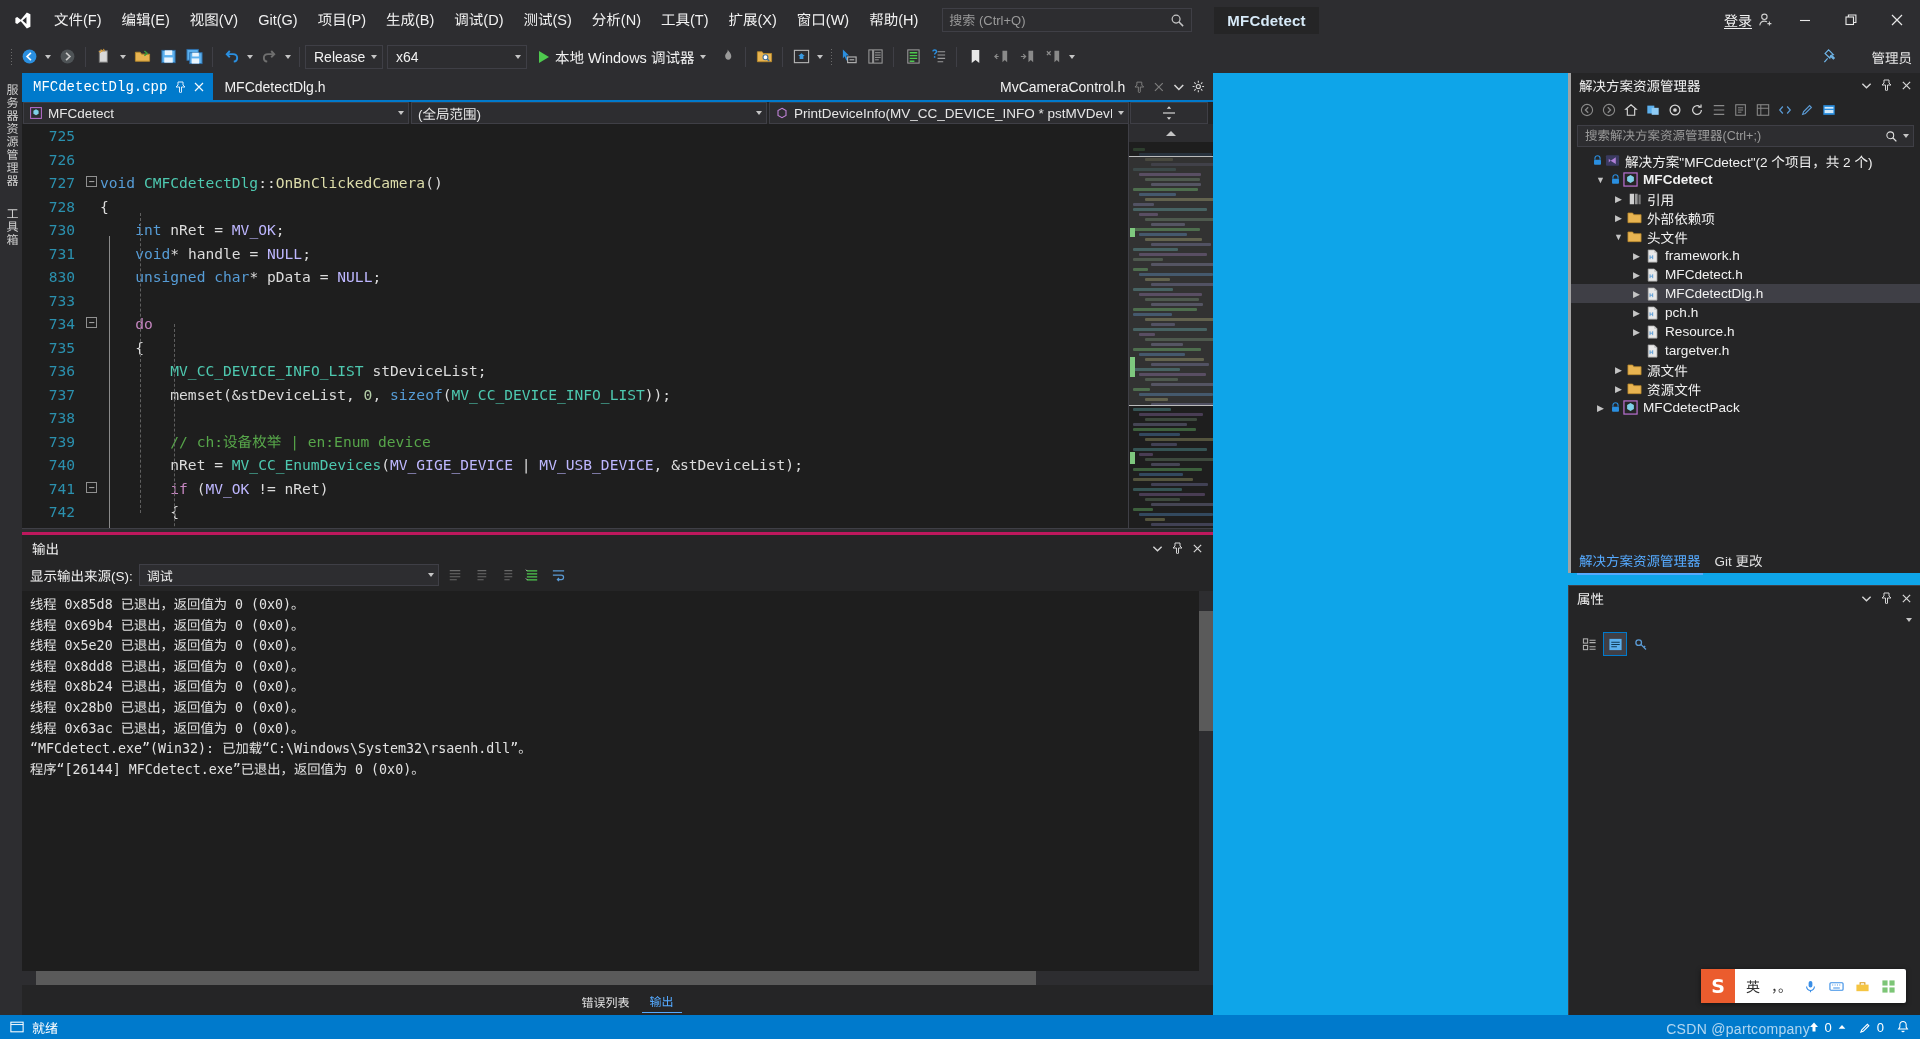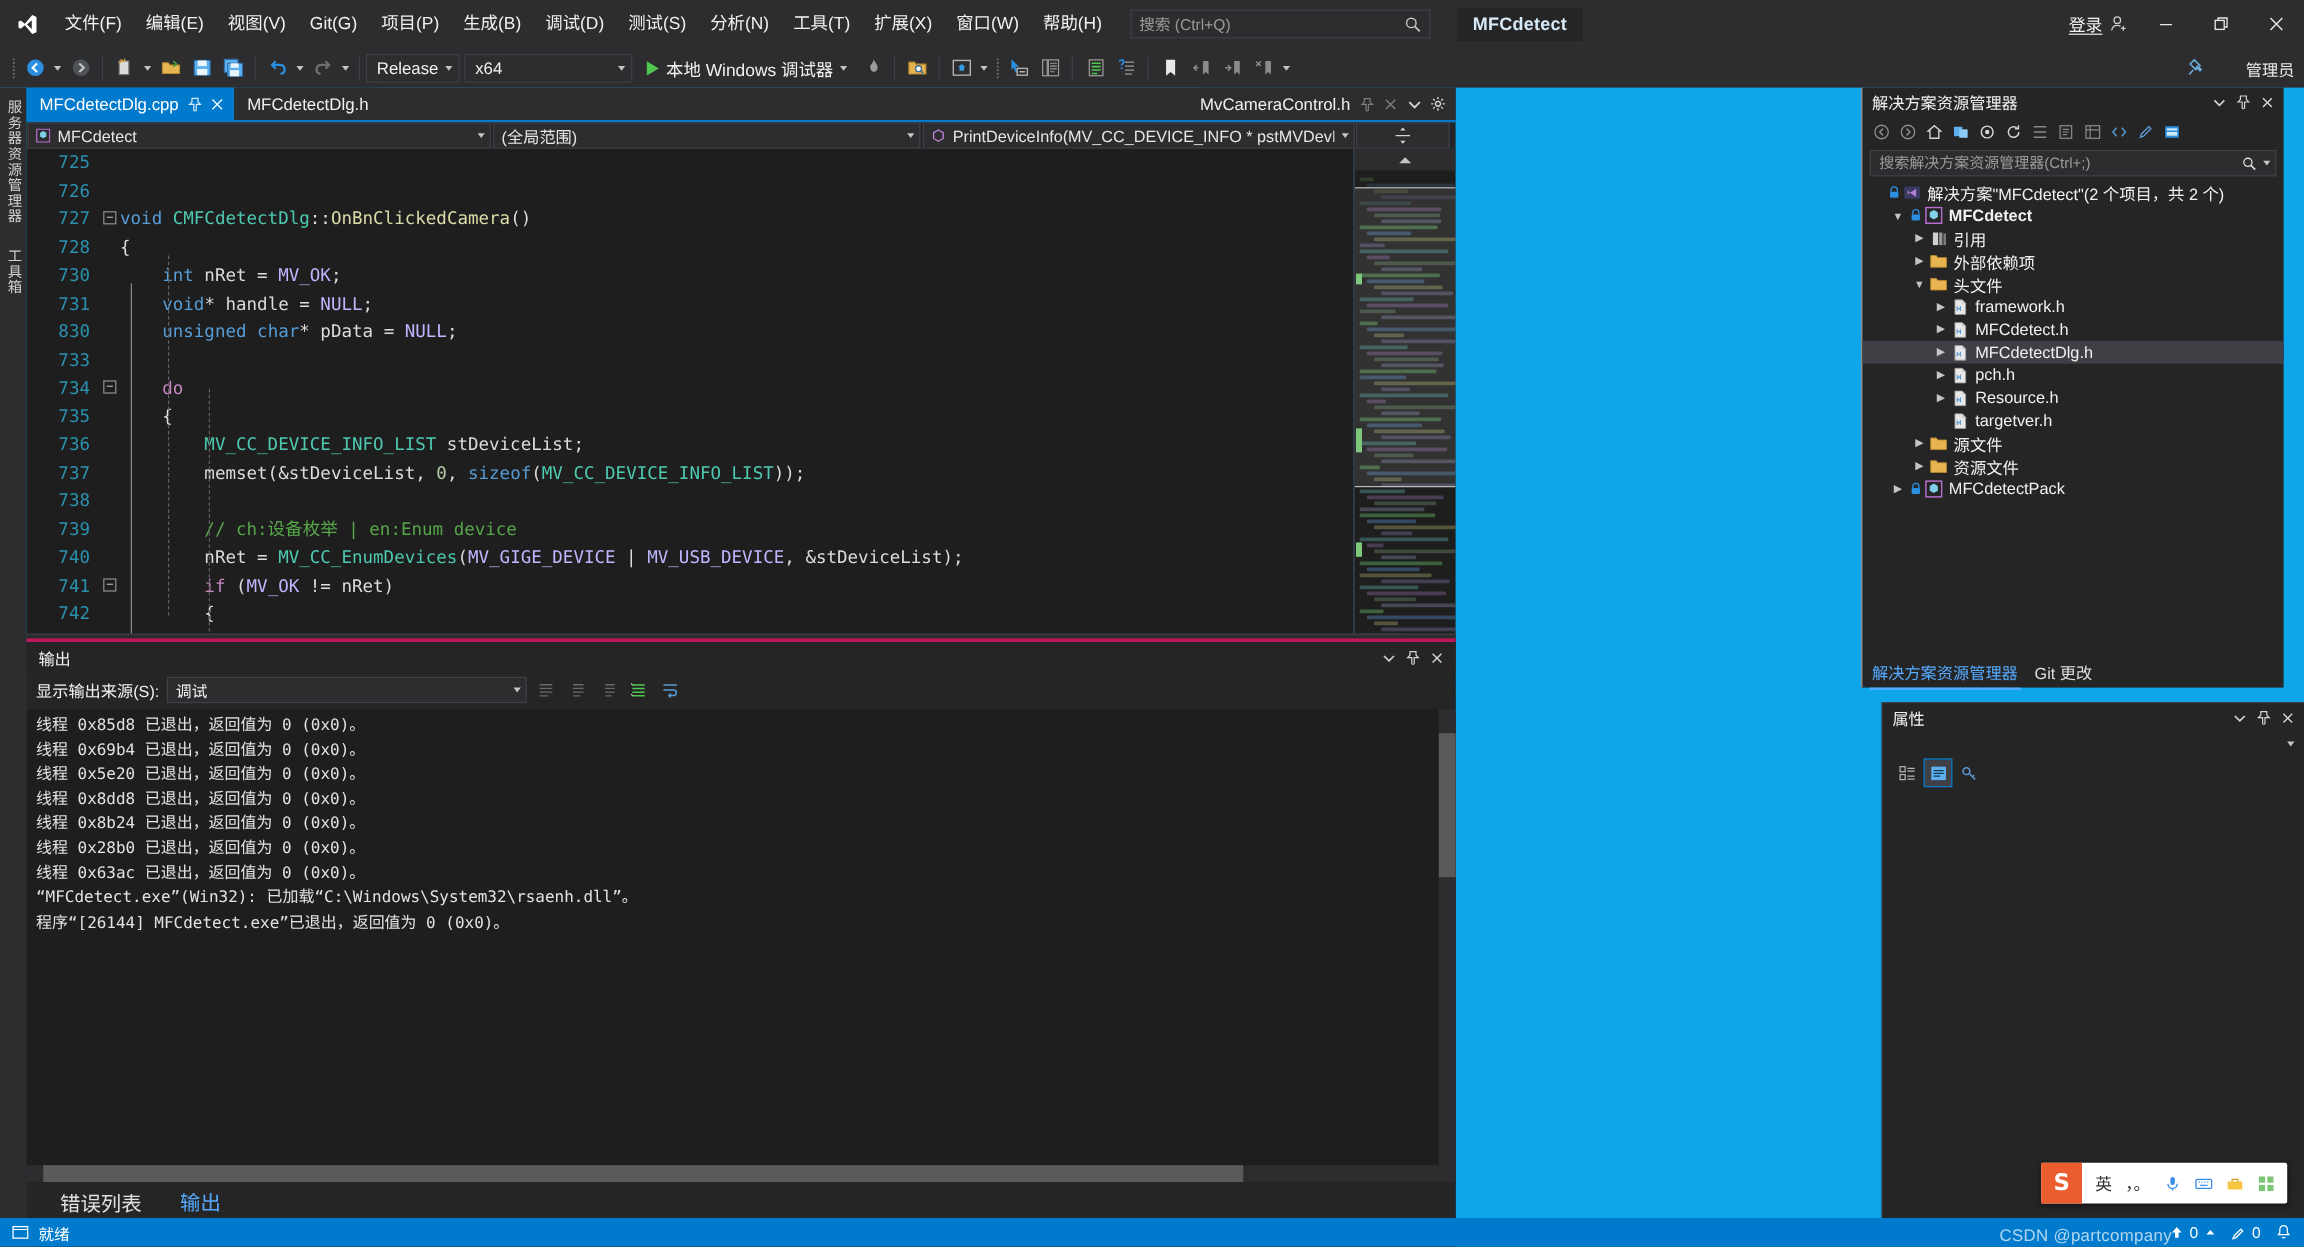--- a/index.html
+++ b/index.html
@@ -83,21 +83,21 @@
 
   
   .tabstrip {
     position: absolute; top: 73px; left: 22px; width: 1191px; height: 27px;
     background: #2d2d30; display: flex; align-items: flex-end;
   }
   .tab {
     height: 27px; display: flex; align-items: center; gap: 7px;
     padding: 0 8px 0 11px; font-size: 14px; color: #f1f1f1; cursor: default;
   }
-  .tab.active { background: #007acc; color: #ffffff; }
+  .tab.active { background: #007acc; color: #ffffff; font-family: Liberation Mono, monospace; }
   .tab.inactive { background: #2d2d30; color: #f1f1f1; }
   .tab .ti { width: 12px; height: 12px; opacity: .95; }
 
   
   .tab2strip {
     position: absolute; top: 73px; left: 1000px; width: 213px; height: 27px;
     display: flex; align-items: center; justify-content: flex-end; gap: 8px;
     padding-right: 8px; background: #2d2d30; font-size: 14px; color: #f1f1f1;
   }
 
@@ -180,26 +180,26 @@
   .out-combo { width: 300px; height: 22px; background: #2d2d30; border: 1px solid #3f3f46; display:flex;align-items:center;justify-content:space-between;padding:0 4px 0 7px;font-size:13px; }
   .out-body {
     position: absolute; top: 56px; left: 0; right: 14px; bottom: 30px;
     background: #1e1e1e; overflow: hidden; padding: 4px 0 0 8px;
     font-family: "DejaVu Sans Mono","Liberation Mono",monospace; font-size: 13.3px; line-height: 20.6px; color: #e2e2e2;
   }
   .out-vsb { position:absolute; top:56px; right:0; bottom:30px; width:14px; background:#2d2d30;}
   .out-vsb .t { position:absolute; top:20px; left:0; width:14px; height:120px; background:#5a5a5a;}
   .out-hsb { position:absolute; left:0; right:14px; bottom:30px; height:14px; background:#2d2d30;}
   .out-hsb .t { position:absolute; left:14px; top:0; width:1000px; height:14px; background:#5a5a5a;}
-  .out-tabs { position: absolute; bottom: 0; left: 0; right: 0; height: 28px; display: flex; align-items: center; gap: 16px; padding-left: 20px; font-size: 17px; }
+  .out-tabs { position: absolute; bottom: 0; left: 0; right: 0; height: 28px; display: flex; align-items: center; gap: 4px; padding-left: 20px; font-size: 12px; justify-content: center; }
   .out-tab { padding: 3px 8px; color: #e0e0e0; cursor: default;}
   .out-tab.sel { color: #55aaff; border-bottom: 1px solid #55aaff; }
   .se {
-    position: absolute; right: 17px; top: 73px; width: 352px; height: 500px;
-    background: #252526; border-left: 1px solid #a3a3a3;
+    position: absolute; right: 0; top: 73px; width: 352px; height: 500px;
+    background: #252526; border-left: 3px solid #a3a3a3;
   }
   .se-head { height: 24px; display: flex; align-items: center; padding: 0 4px 0 8px; font-size: 13.5px; }
   .se-head .sp { flex: 1; }
   .se-tools { height: 26px; display: flex; align-items: center; gap: 1px; padding: 0 5px; }
   .se-tb { width: 21px; height: 21px; display:flex;align-items:center;justify-content:center;cursor:default;}
   .se-tb svg { width: 14px; height: 14px; }
   .se-search { margin: 2px 6px; height: 22px; background: #2d2d30; border: 1px solid #3f3f46;
     display:flex;align-items:center;padding:0 4px 0 7px; }
   .se-search input { flex:1;background:transparent;border:0;outline:none;color:#c8c8c8;font-size:12.5px;font-family:"Liberation Sans",sans-serif;}
   .se-search input::placeholder{color:#9a9a9a;}

